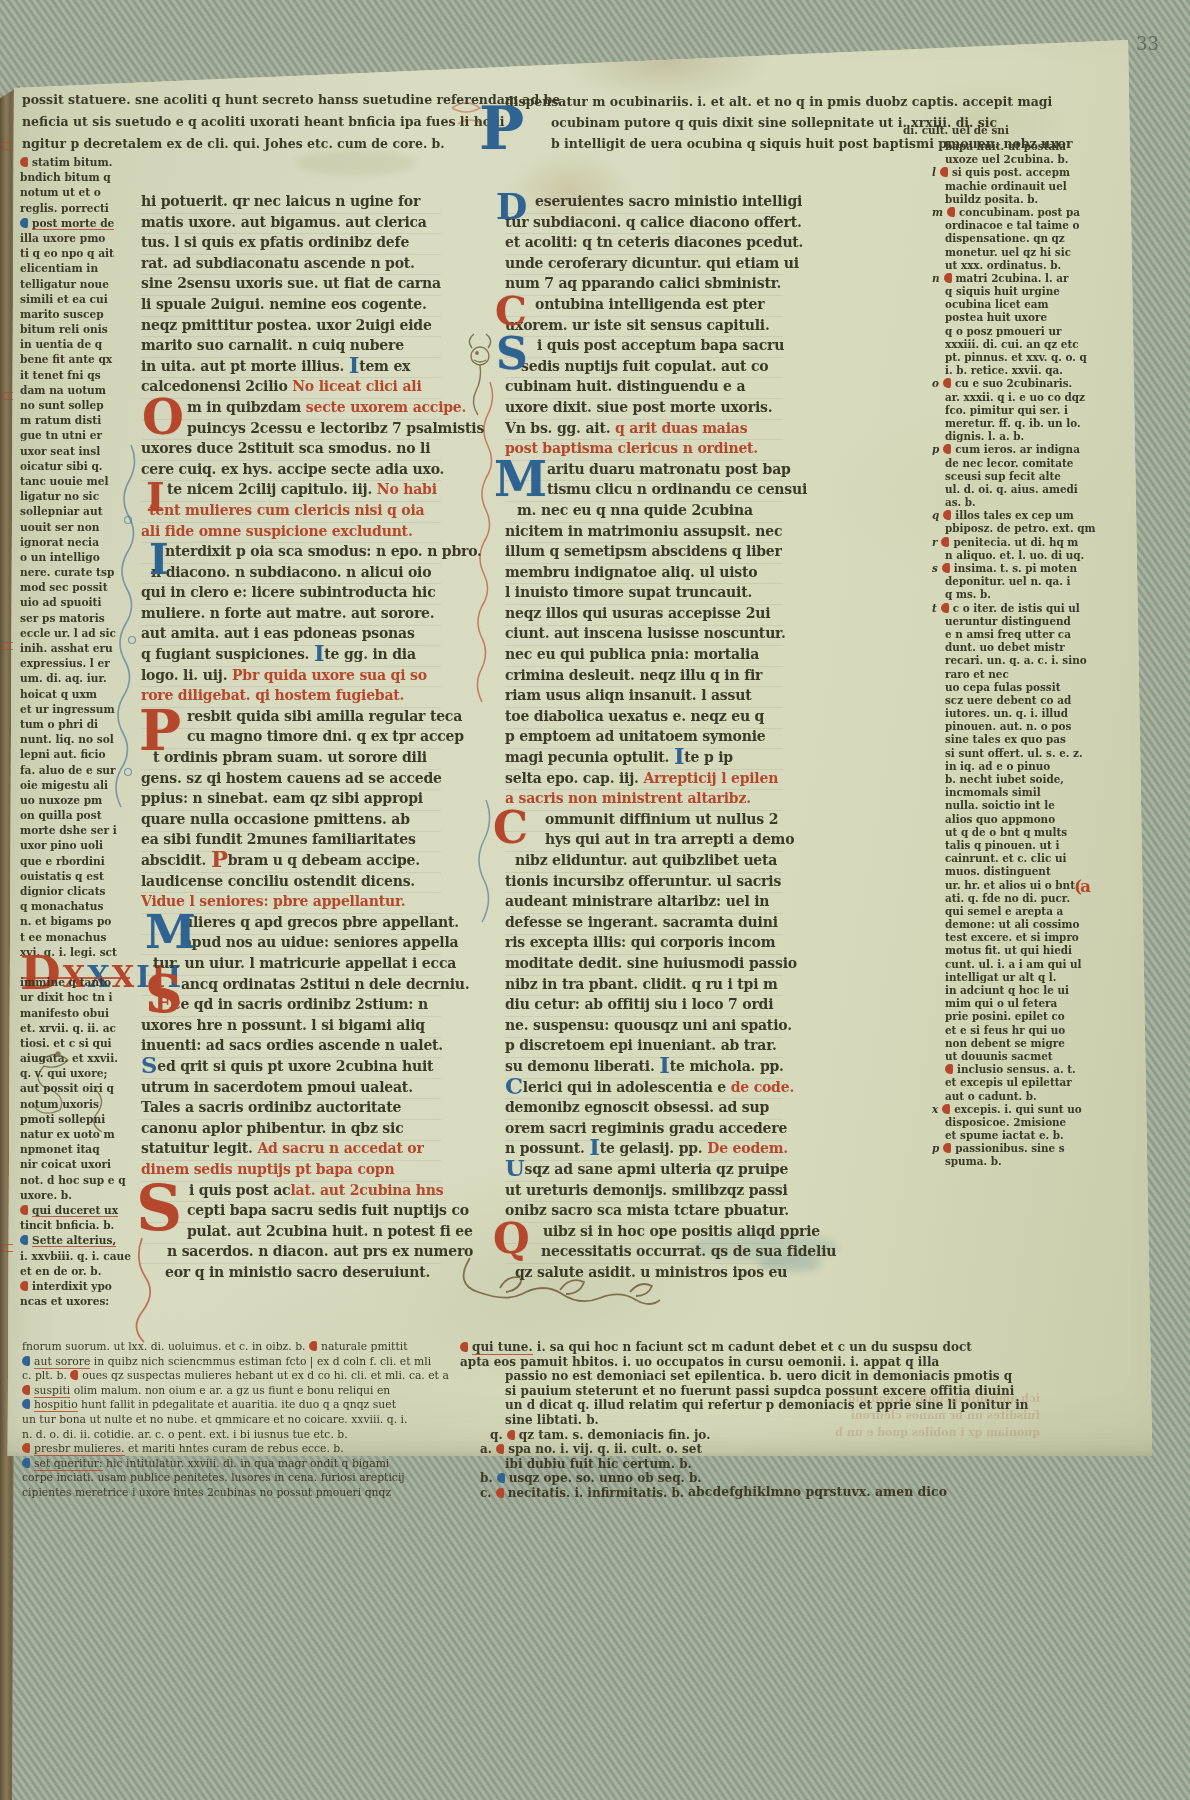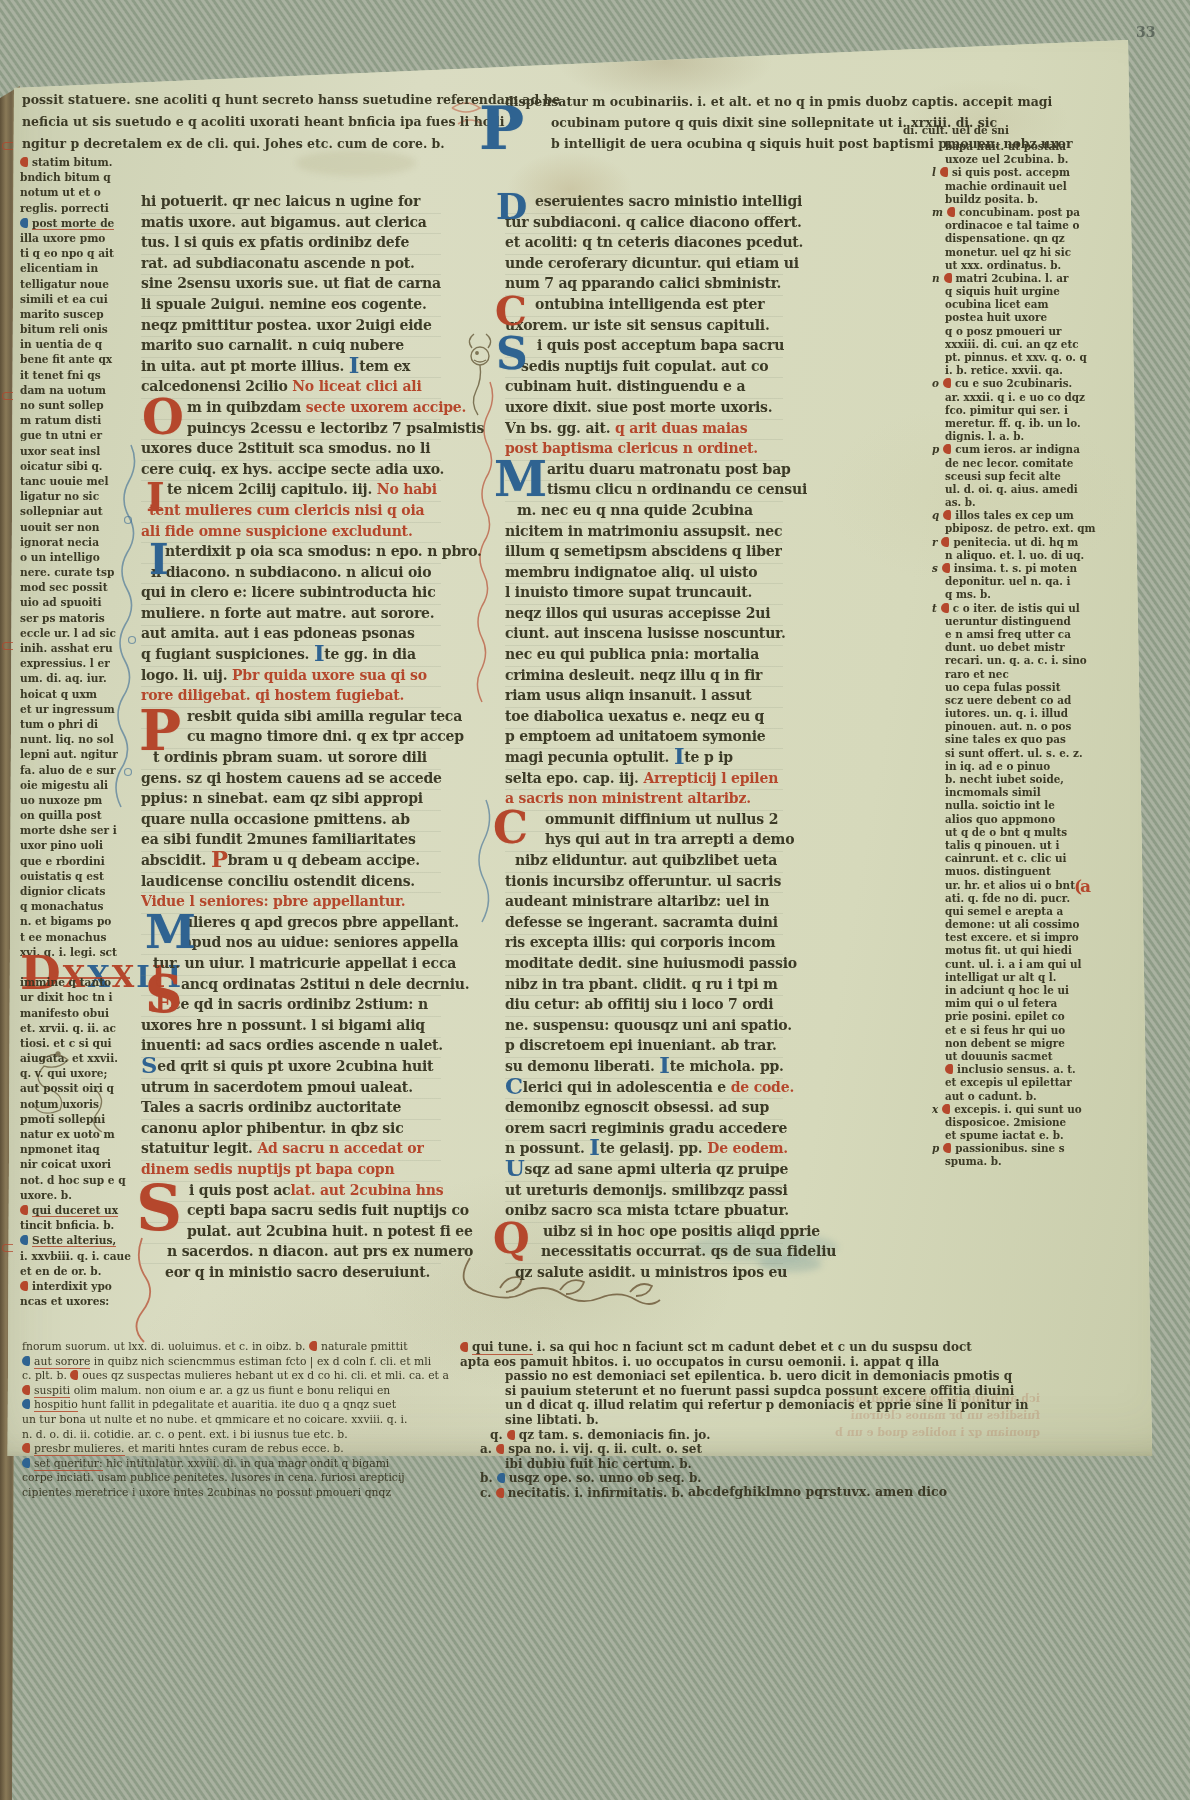--- a/index.html
+++ b/index.html
@@ -62,21 +62,21 @@
   #bl .ln{height:14.6px;}
   #br{left:460px;top:1340px;width:620px;font-size:12px;font-weight:700;}
   #br .ln{height:14.6px;}
   .ln.chapter{height:34px;font-size:29px;font-weight:700;letter-spacing:2px;line-height:32px;}
   .ln.chapter::after{content:"";position:absolute;left:2px;width:108px;top:16px;height:2.5px;background:rgba(185,70,45,.85);}
   .init{position:absolute;z-index:5;font-weight:700;line-height:1;font-family:"DejaVu Serif",serif;}
   .init.r{color:#b5472c;text-shadow:0 0 1px rgba(181,71,44,.4);}
   .init.b{color:#2f6391;text-shadow:0 0 1px rgba(47,99,145,.4);}
   #catchword{position:absolute;left:903px;top:124px;font-size:10.5px;font-weight:700;color:#3c3a26;z-index:4;}
   #alphabet{position:absolute;left:688px;top:1484px;font-size:12.5px;font-weight:700;color:#3c3a26;z-index:4;}
-  #folio{position:absolute;left:1136px;top:24px;font-size:14px;color:rgba(86,96,86,.85);z-index:3;font-weight:700;}
+  #folio{position:absolute;left:1136px;top:33px;font-size:18px;color:rgba(86,96,86,.85);z-index:3;font-weight:400;}
   #red-bracket{position:absolute;left:1074px;top:876px;font-size:17px;font-weight:700;color:#b5472c;z-index:4;letter-spacing:-2px;}
   #ghost{left:740px;top:1392px;width:300px;font-size:11px;font-weight:700;transform:scaleX(-1);filter:blur(.7px);opacity:.55;z-index:3;}
   #ghost .ln{height:17px;}
   #ghost .sg.g{color:rgba(165,75,50,.38);}
   .smudge{position:absolute;z-index:3;border-radius:50%;filter:blur(3px);}
   #smudge1{left:688px;top:1232px;width:150px;height:30px;background:rgba(70,125,135,.17);}
   #smudge2{left:758px;top:1256px;width:64px;height:16px;background:rgba(60,115,130,.20);}
   #smudge3{left:296px;top:150px;width:120px;height:26px;background:rgba(150,140,95,.14);}
   svg.overlay{position:absolute;left:0;top:0;z-index:3;pointer-events:none;}
   .edge-mark{position:absolute;width:10px;height:6px;border:1.6px solid rgba(180,70,45,.75);border-right:none;border-radius:6px 0 0 6px;z-index:3;}
@@ -133,21 +133,21 @@
       <div class="ln"><span class="sg k">uio ad spuoiti</span></div>
       <div class="ln"><span class="sg k">ser ps matoris</span></div>
       <div class="ln"><span class="sg k">eccle ur. l ad sic</span></div>
       <div class="ln"><span class="sg k">inih. asshat eru</span></div>
       <div class="ln"><span class="sg k">expressius. l er</span></div>
       <div class="ln"><span class="sg k">um. di. aq. iur.</span></div>
       <div class="ln"><span class="sg k">hoicat q uxm</span></div>
       <div class="ln"><span class="sg k">et ur ingressum</span></div>
       <div class="ln"><span class="sg k">tum o phri di</span></div>
       <div class="ln"><span class="sg k">nunt. liq. no sol</span></div>
-      <div class="ln"><span class="sg k">lepni aut. ngitur</span></div>
+      <div class="ln"><span class="sg k">lepni aut. ficio</span></div>
       <div class="ln"><span class="sg k">fa. aluo de e sur</span></div>
       <div class="ln"><span class="sg k">oie migestu ali</span></div>
       <div class="ln"><span class="sg k">uo nuxoze pm</span></div>
       <div class="ln"><span class="sg k">on quilla post</span></div>
       <div class="ln"><span class="sg k">morte dshe ser i</span></div>
       <div class="ln"><span class="sg k">uxor pino uoli</span></div>
       <div class="ln"><span class="sg k">que e rbordini</span></div>
       <div class="ln"><span class="sg k">ouistatis q est</span></div>
       <div class="ln"><span class="sg k">dignior clicats</span></div>
       <div class="ln"><span class="sg k">q monachatus</span></div>

